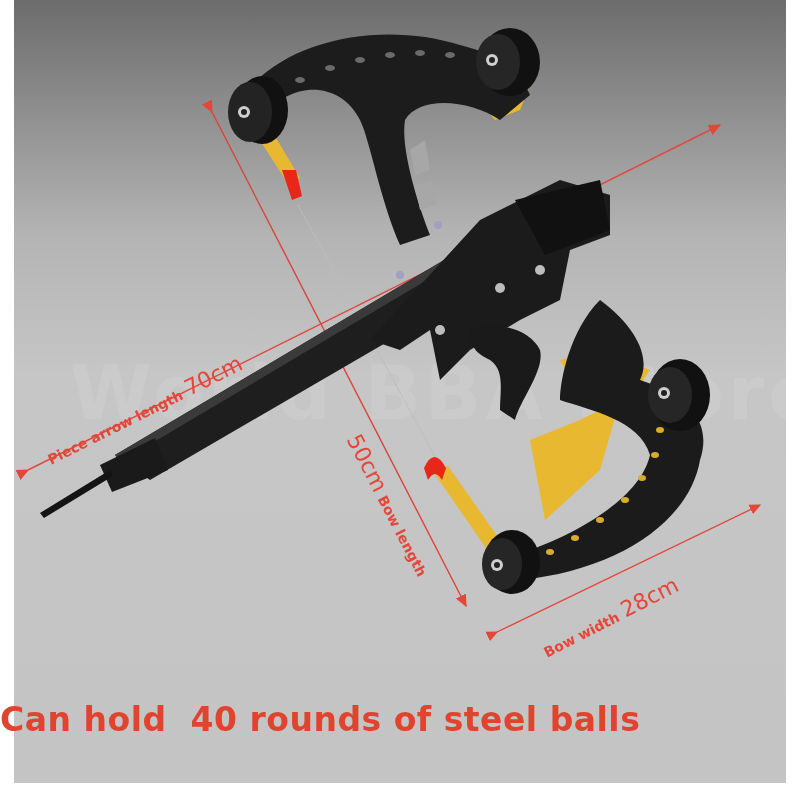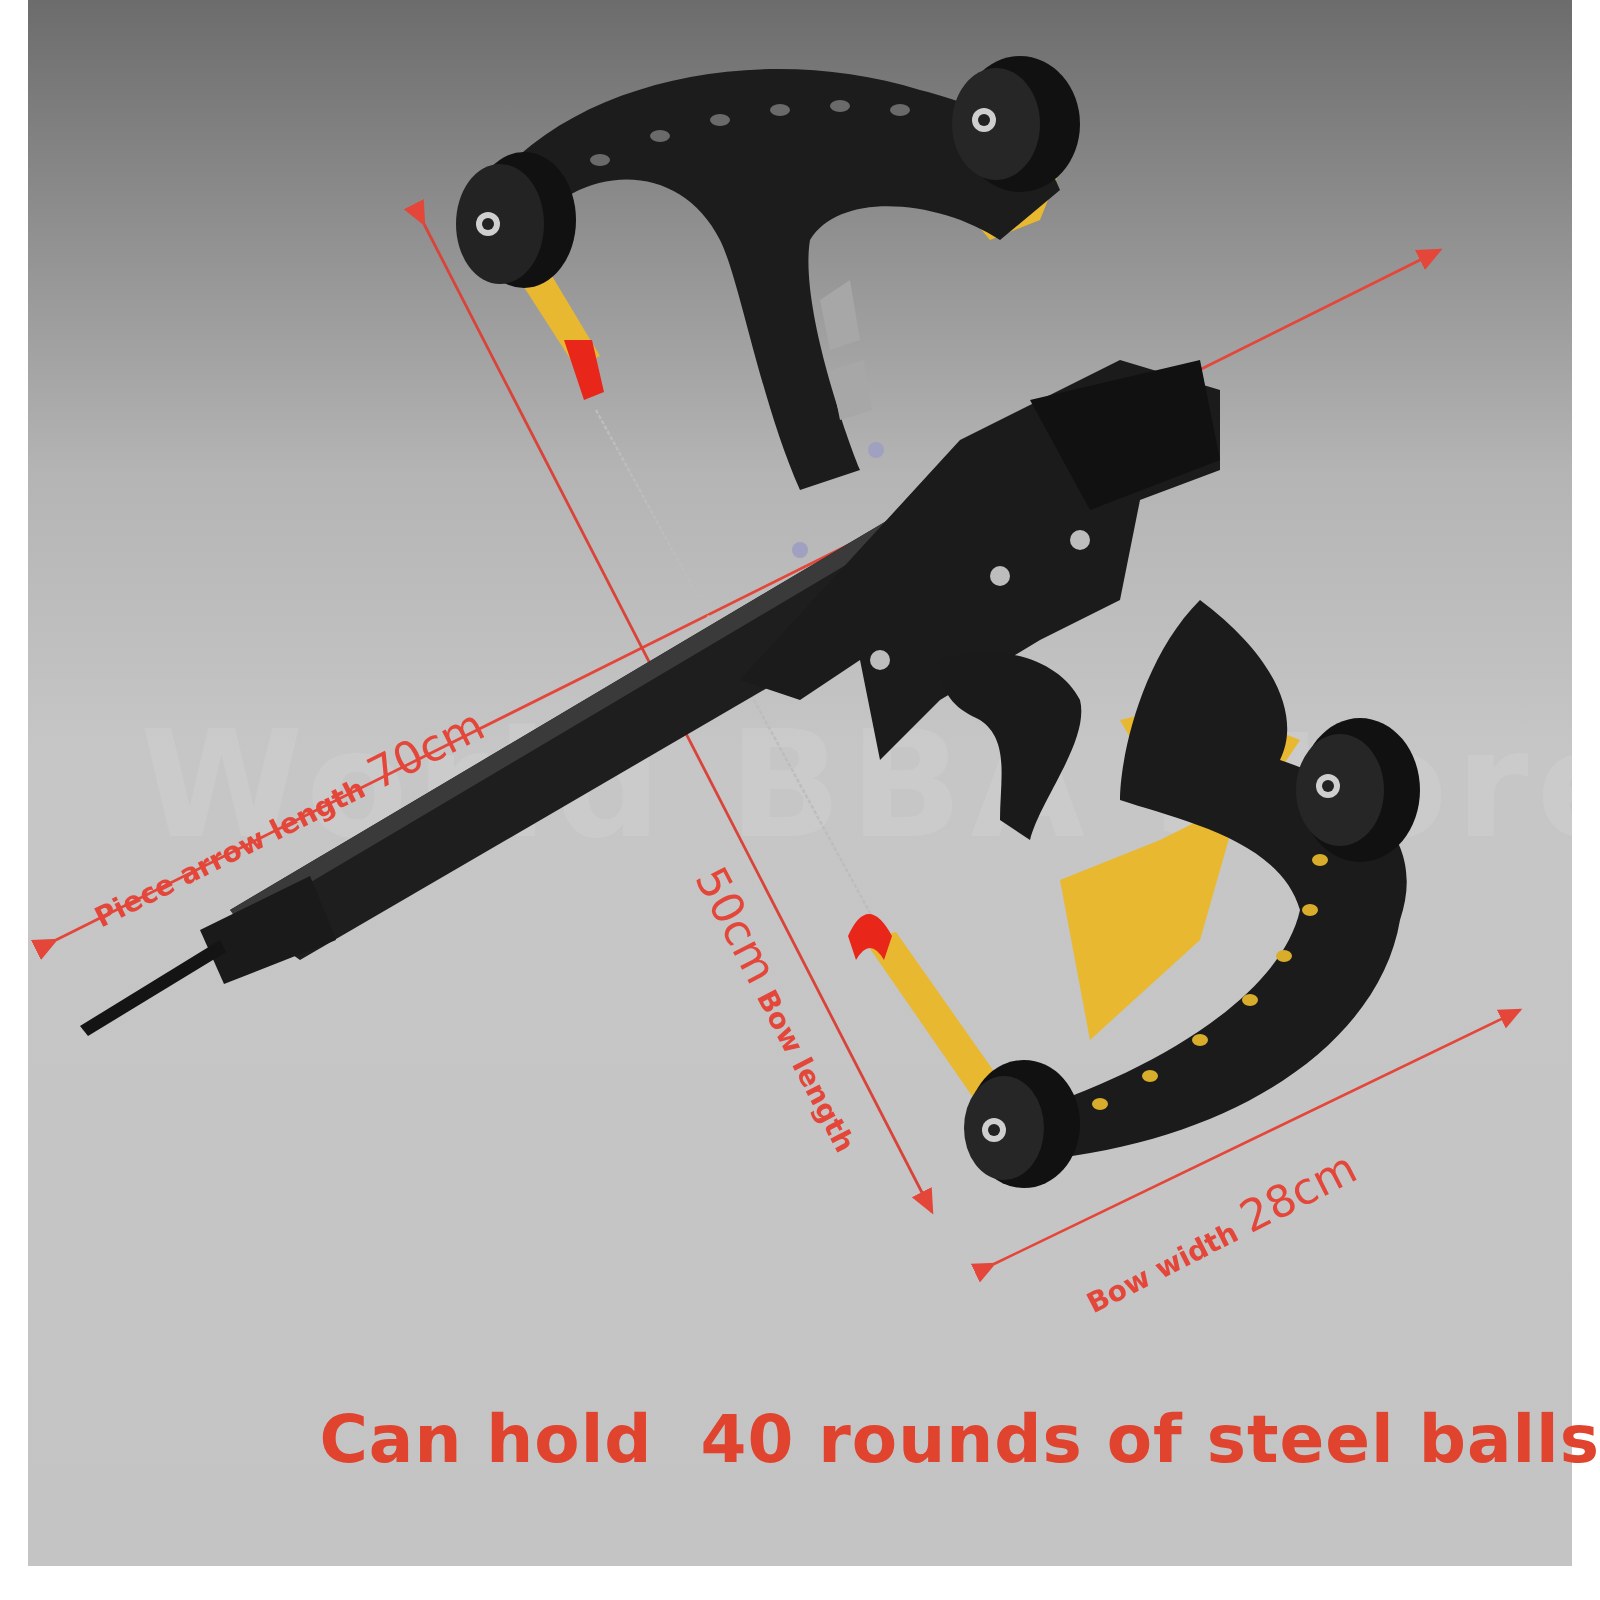--- a/index.html
+++ b/index.html
@@ -14,21 +14,21 @@
     color:rgba(255,255,255,0.10); letter-spacing:4px; white-space:nowrap; line-height:90px;
   }
   svg.scene { position:absolute; left:0; top:0; width:800px; height:800px; }
   .label {
     position:absolute; color:#e4463a; font-family:"DejaVu Sans", sans-serif; font-weight:bold;
     white-space:nowrap; transform-origin:0 0;
   }
   .label .big { font-weight:normal; font-size:22px; }
   .label .small { font-size:14px; }
   .caption {
-    position:absolute; left:0; width:800px; top:700px; text-align:right;
+    position:absolute; left:0; width:800px; top:700px; text-align:left;
     font-family:"DejaVu Sans", sans-serif; font-weight:bold; font-size:33px;
     color:#e0442f; letter-spacing:0.5px;
   }
 </style>
 </head>
 <body>
 
 <div class="canvas"></div>
 <div class="watermark">World BBA Store</div>
 

